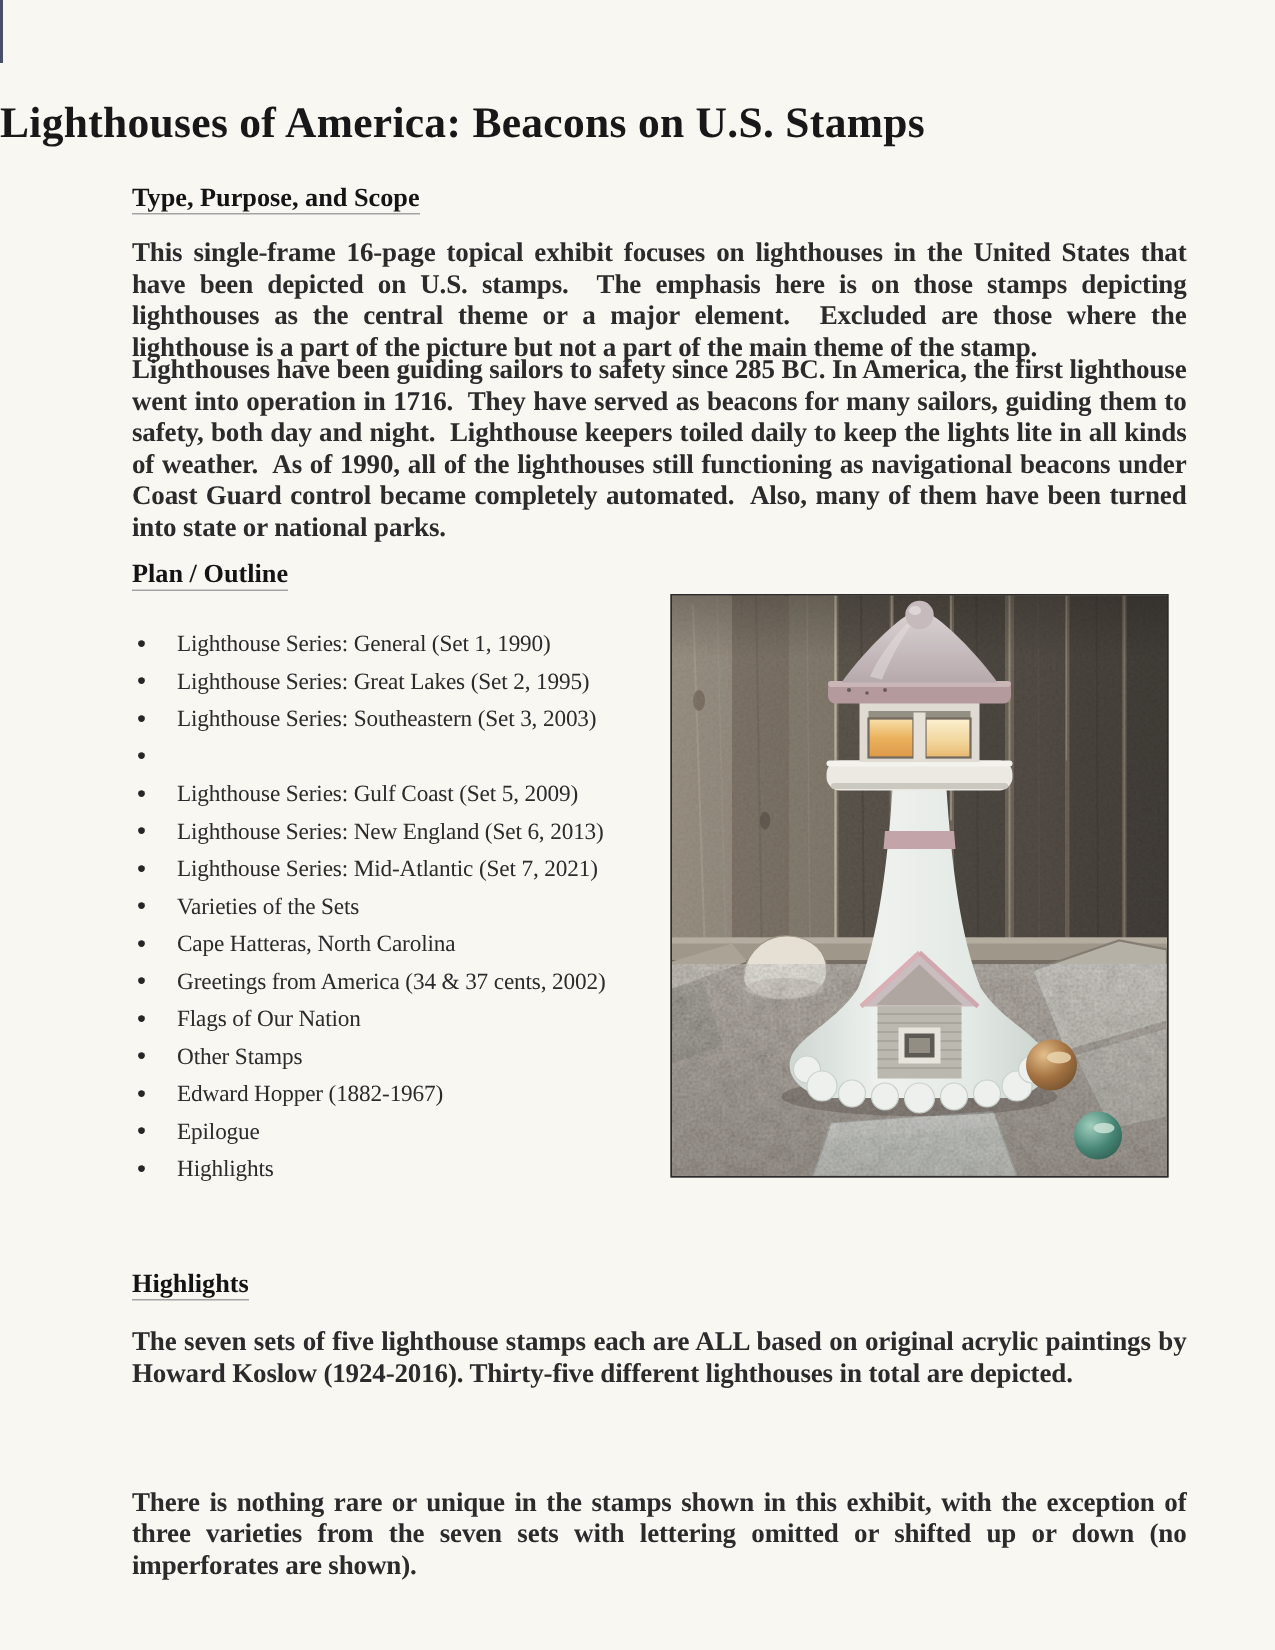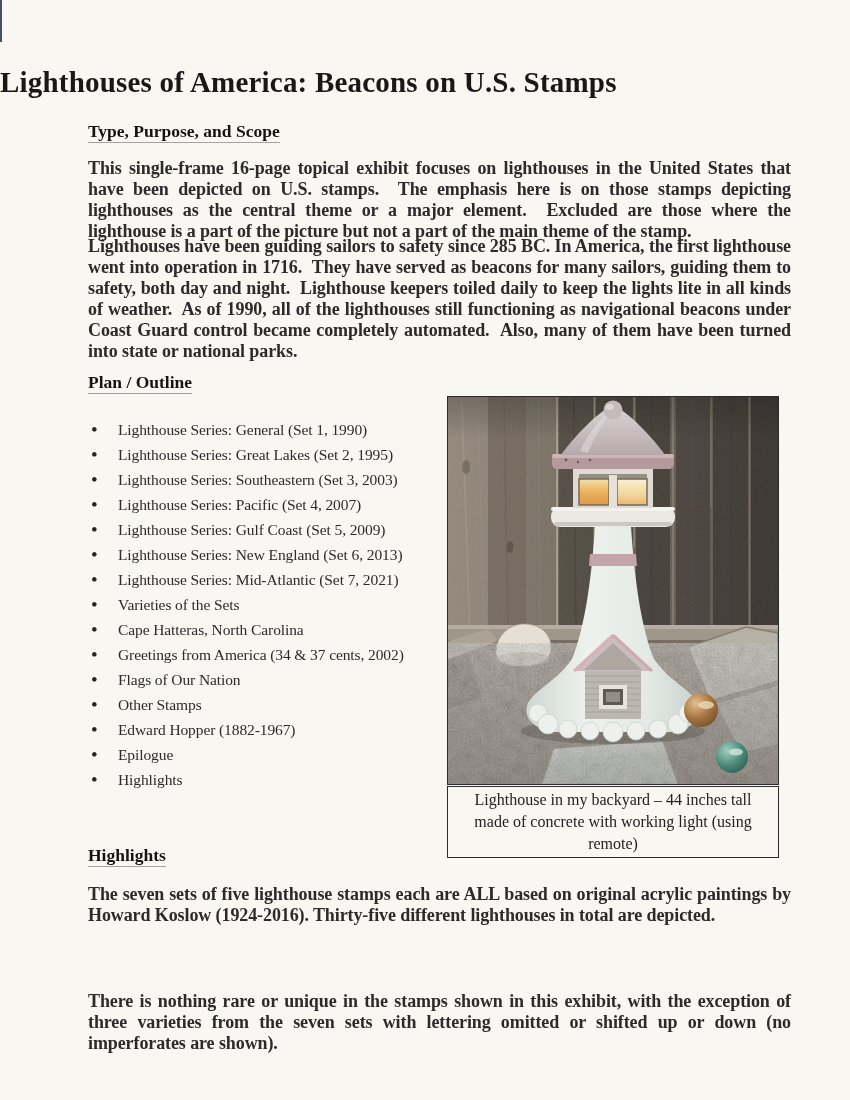--- a/index.html
+++ b/index.html
@@ -81,21 +81,20 @@
     <li>
         <span class="dot">•</span>
         <span>Lighthouse Series: Great Lakes (Set 2, 1995)</span>
       </li>
     <li>
         <span class="dot">•</span>
         <span>Lighthouse Series: Southeastern (Set 3, 2003)</span>
       </li>
     <li>
         <span class="dot">•</span>
-        <span>Lighthouse Series: Pacific (Set 4, 2007)</span>
       </li>
     <li>
         <span class="dot">•</span>
         <span>Lighthouse Series: Gulf Coast (Set 5, 2009)</span>
       </li>
     <li>
         <span class="dot">•</span>
         <span>Lighthouse Series: New England (Set 6, 2013)</span>
       </li>
     <li>
@@ -312,19 +311,18 @@
       <circle cx="165" cy="13" r="9.5" fill="#c4b7ba"></circle>
       <ellipse cx="162" cy="10" rx="4" ry="3" fill="#ddd3d5"></ellipse>
 
       <circle cx="253" cy="313" r="17" fill="url(#amberg)"></circle>
       <ellipse cx="258" cy="308" rx="8" ry="4" fill="#e8d3ac" opacity="0.85"></ellipse>
       <circle cx="284" cy="360" r="16" fill="url(#tealg)"></circle>
       <ellipse cx="288" cy="355" rx="7" ry="3.5" fill="#cfe6da" opacity="0.8"></ellipse>
 
       <rect x="0" y="0" width="330" height="387" fill="#fdfcf6" opacity="0.05"></rect>
     </svg>
-    <figcaption class="photo-caption">Lighthouse in my backyard – 44 inches tall made of concrete with working light (using remote)</figcaption>
   </figure>
 
   <h2 class="sec-heading h-highlights"><span>Highlights</span></h2>
   <p class="para p-high-1">The seven sets of five lighthouse stamps each are ALL based on original acrylic paintings by Howard Koslow (1924-2016). Thirty-five different lighthouses in total are depicted.</p>
   <p class="para p-high-2">There is nothing rare or unique in the stamps shown in this exhibit, with the exception of three varieties from the seven sets with lettering omitted or shifted up or down (no imperforates are shown).</p>
 </div>
 
 </body></html>

